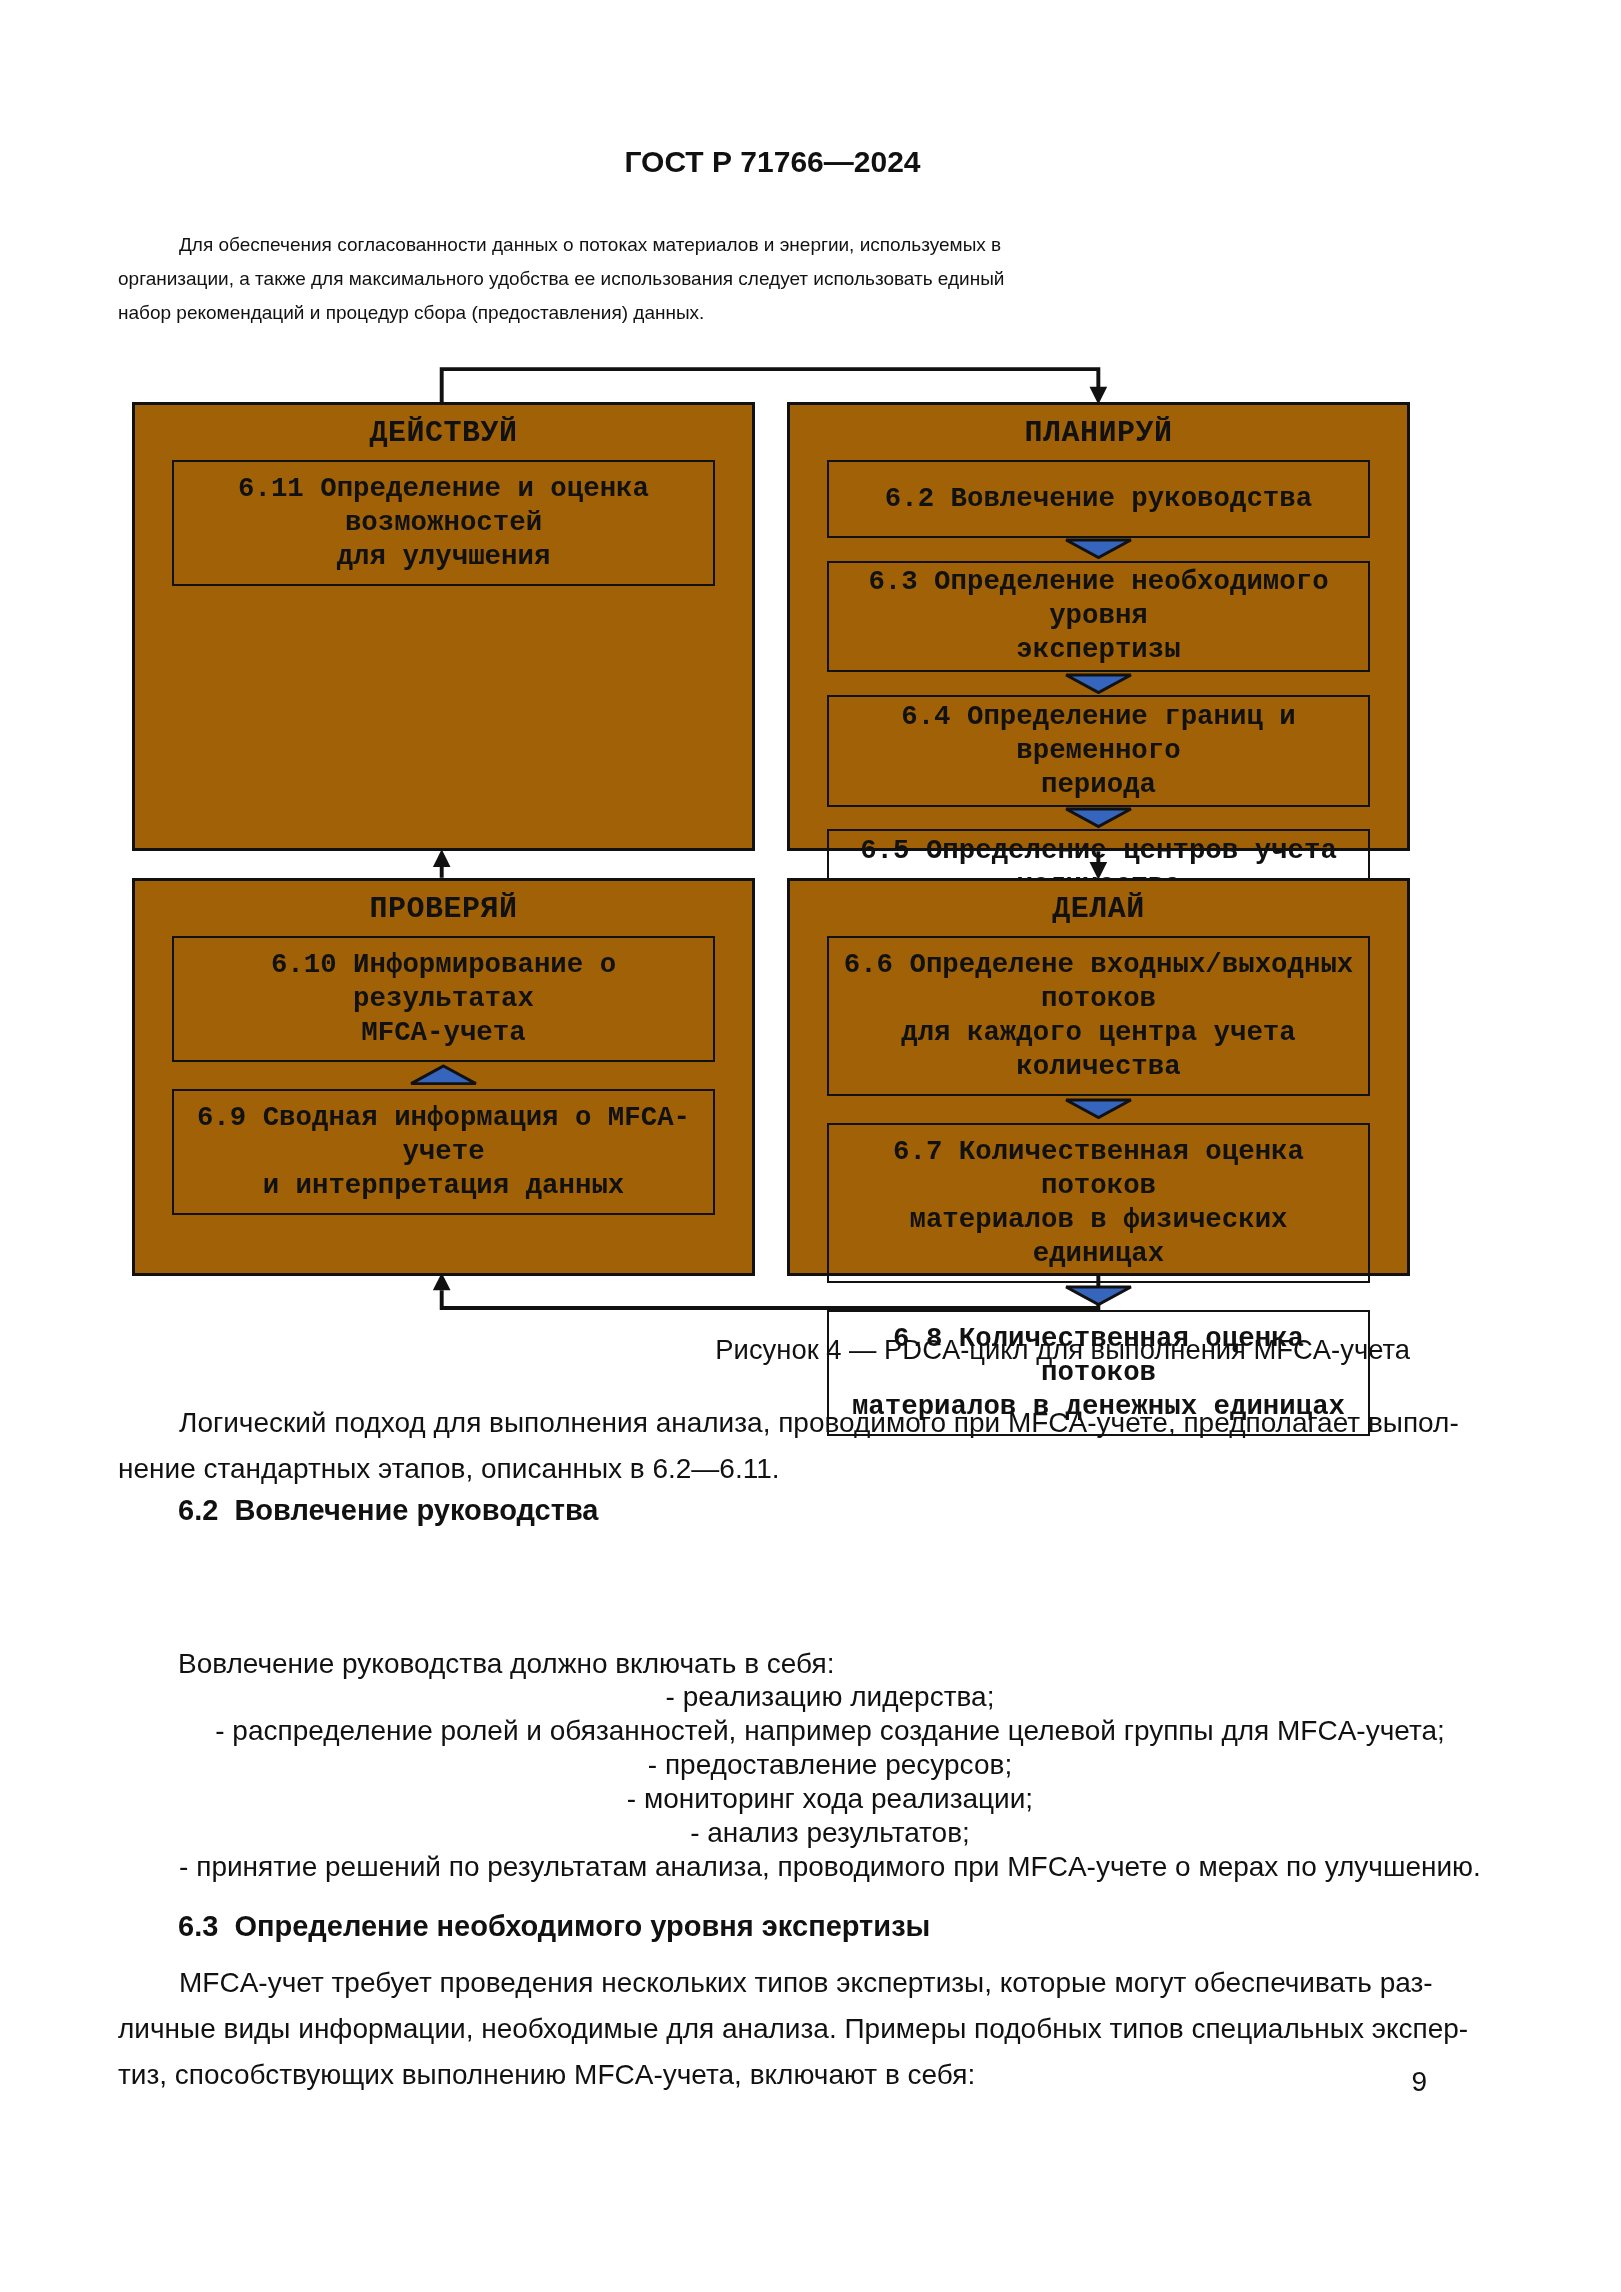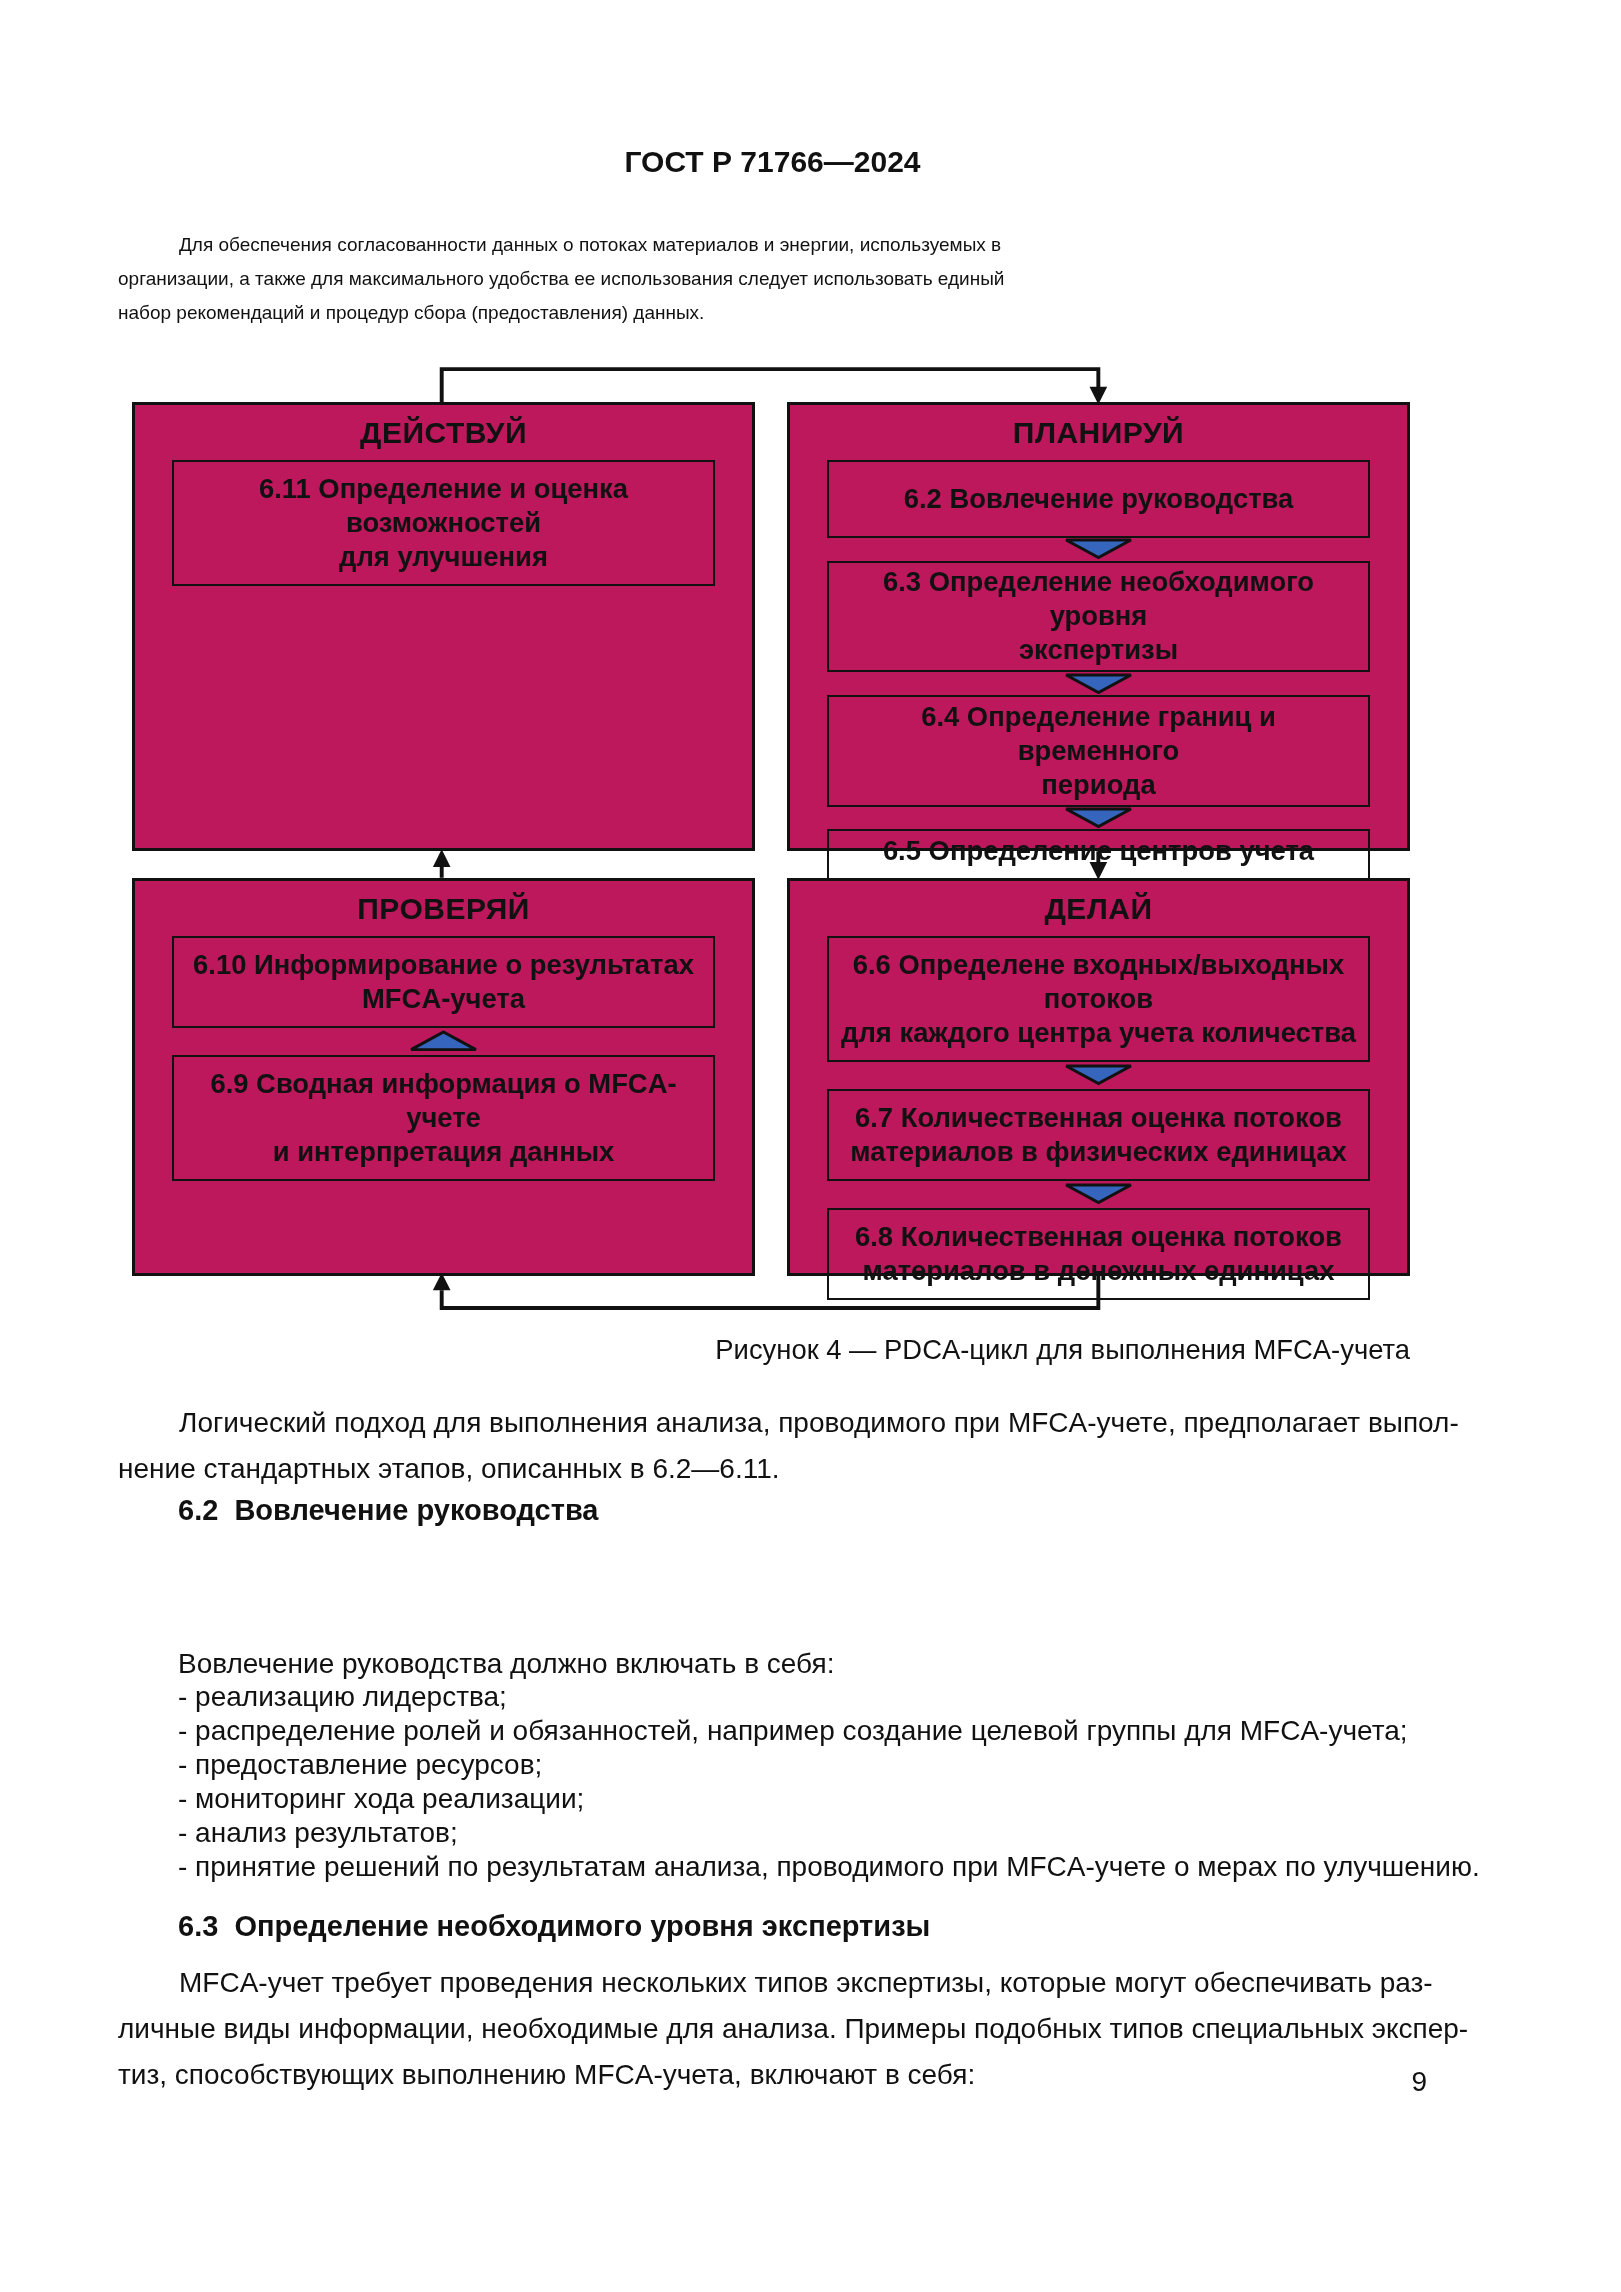--- a/index.html
+++ b/index.html
@@ -21,22 +21,23 @@
   
   .intro-note{
     top:228px;left:118px;width:1333px;
     font-size:19px;line-height:34px;
     text-indent:61px;
   }
   
   .diagram{top:361px;left:132px;width:1278px;height:961px;}
   .overlay{position:absolute;top:0;left:0;width:1278px;height:961px;}
   .quadrant{
-    position:absolute;border:3.9px solid #111111;background:#be185d;
+    position:absolute;border:3.9px solid #111111;background:#a16207;
     box-sizing:border-box;
+    font-family:Liberation Mono, monospace;
   }
   .q-act  {left:0px;  top:41px;  width:623px; height:449px;}
   .q-plan {left:655px;top:41px;  width:623px; height:449px;}
   .q-check{left:0px;  top:517px; width:623px; height:398px;}
   .q-do   {left:655px;top:517px; width:623px; height:398px;}
   .q-title{
     height:55px;display:flex;align-items:center;justify-content:center;
     font-weight:bold;font-size:30px;letter-spacing:0.5px;
   }
   .steps{padding:0 37px;display:flex;flex-direction:column;}
@@ -59,21 +60,21 @@
   
   .para{
     left:118px;width:1353px;
     font-size:28px;line-height:46px;
     text-indent:61px;
   }
   .p-logical{top:1400px;}
   .h-62{top:1493px;}
   .p-62{top:1545px;}
   .lead-62{top:1647px;left:178px;width:1292px;font-size:28px;line-height:34px;}
-  .bullets{top:1680px;left:178px;width:1304px;font-size:28px;line-height:34px;}
+  .bullets{top:1680px;left:178px;width:1304px;font-size:28px;line-height:34px;text-align:center;}
   .h-63{top:1909px;}
   .p-63{top:1960px;}
   .heading{
     left:178px;width:1274px;
     font-weight:bold;font-size:29px;line-height:34px;
   }
   .page-num{
     top:2066px;left:118px;width:1309px;
     text-align:right;font-size:28px;
   }

